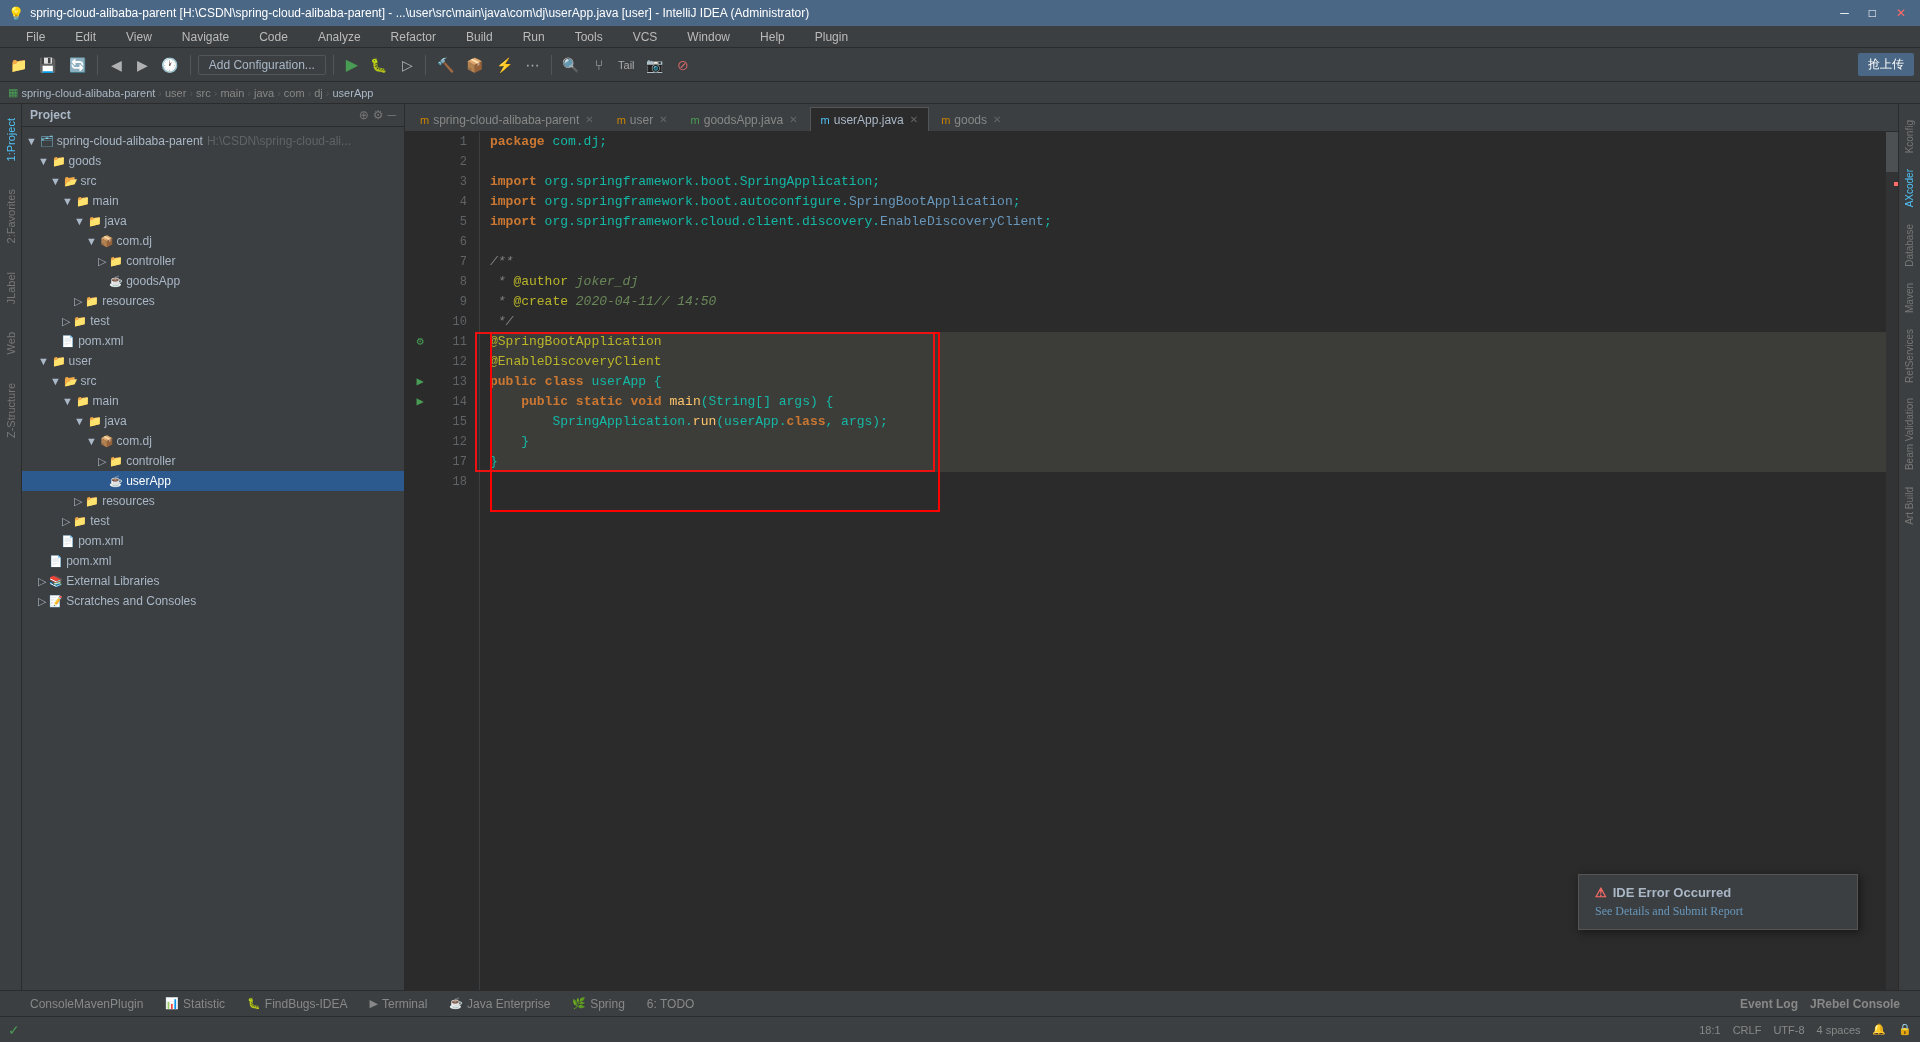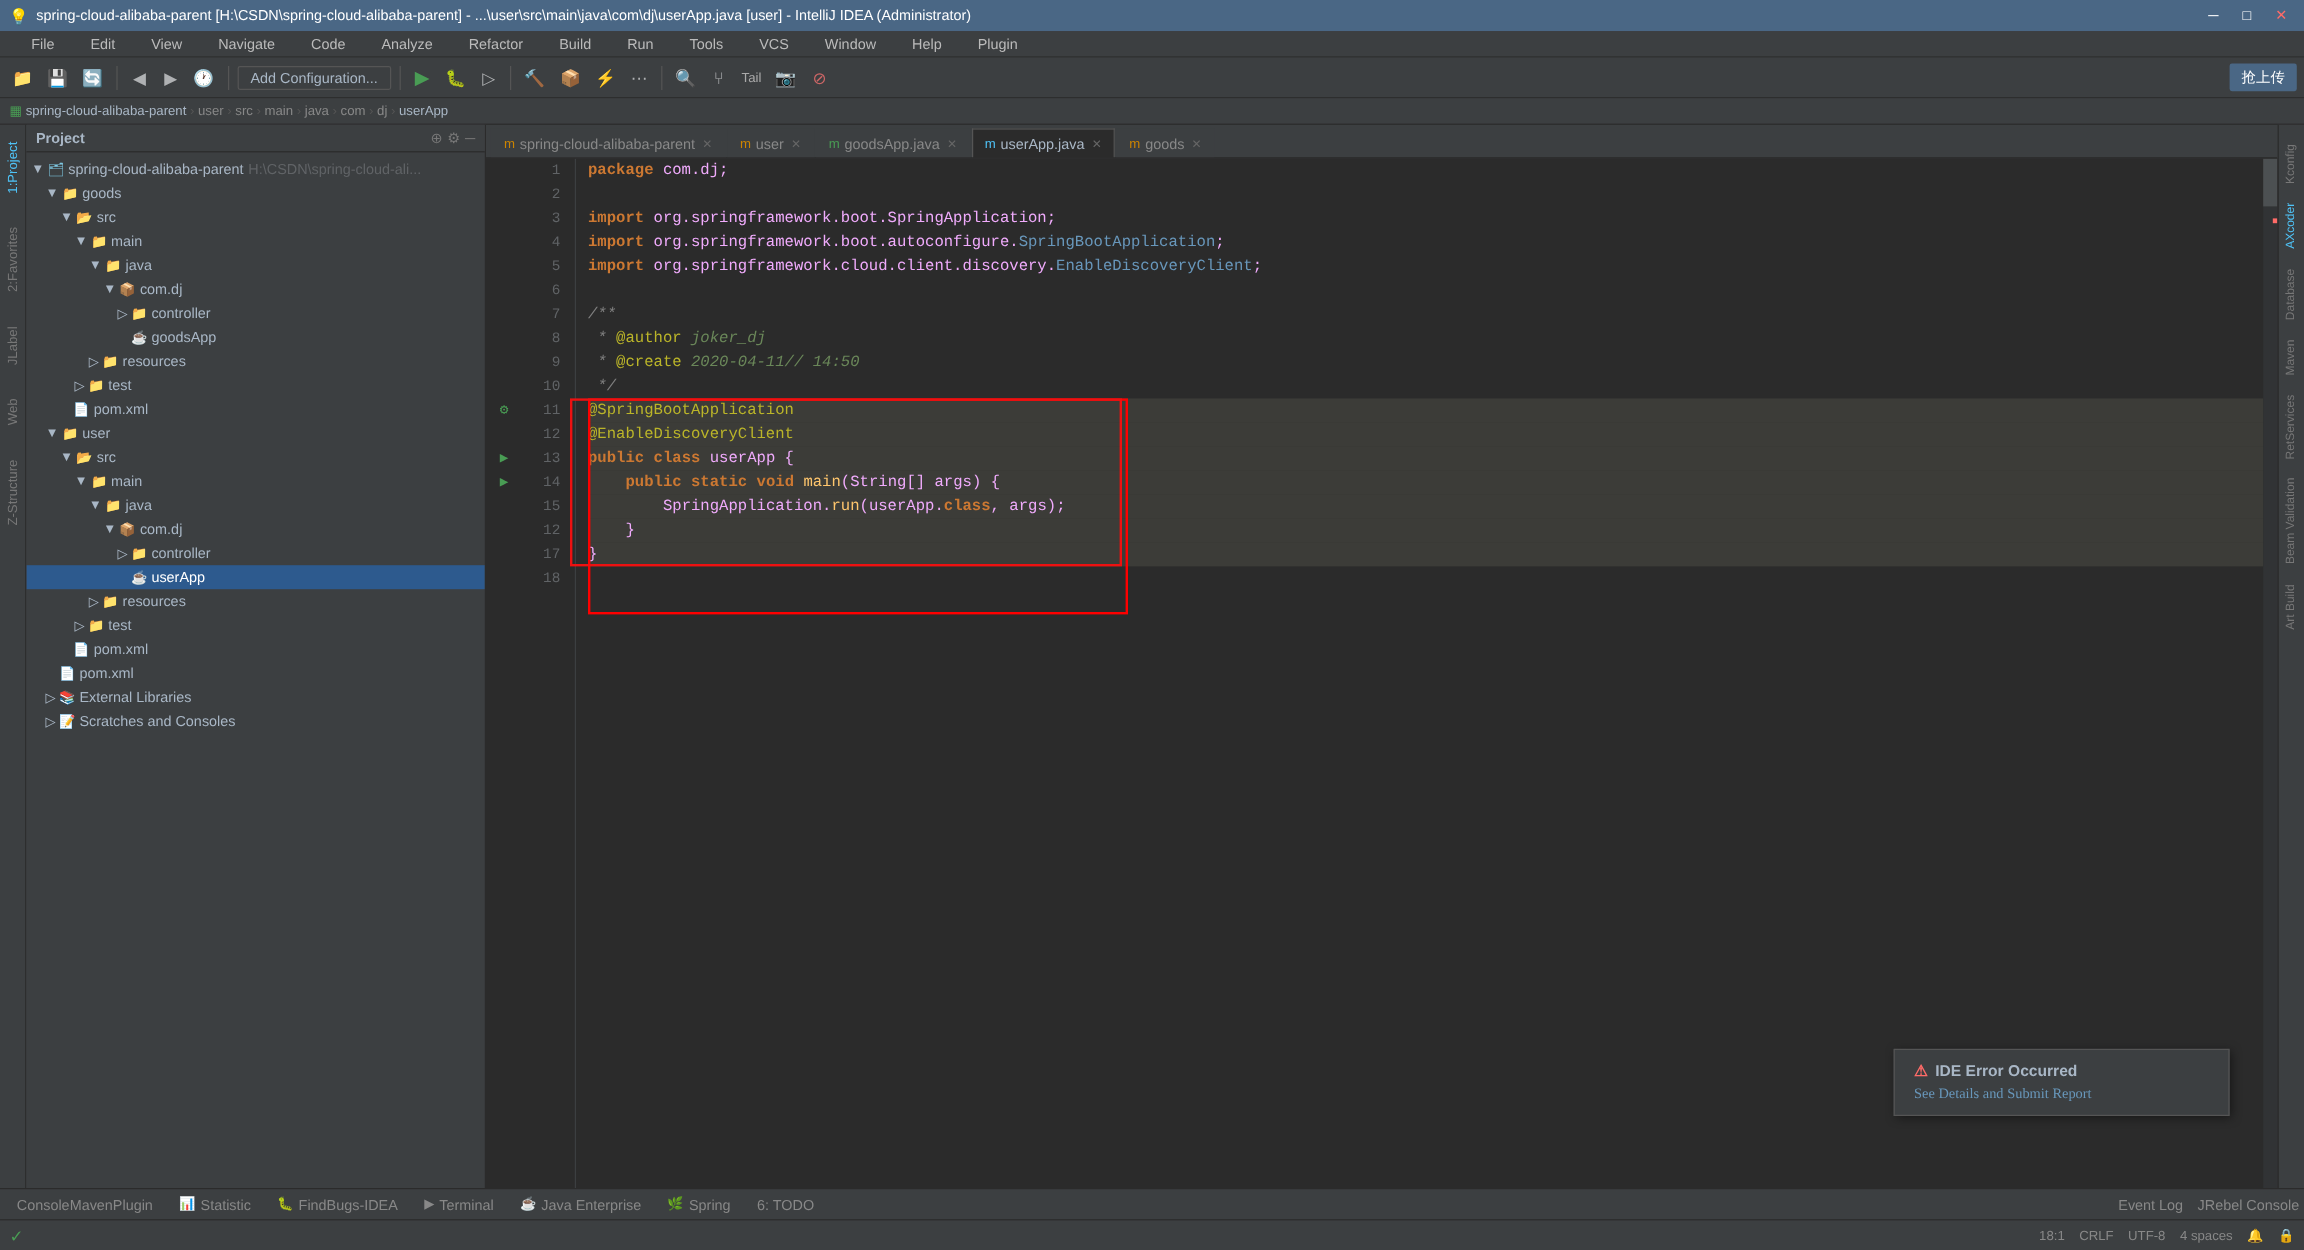--- a/index.html
+++ b/index.html
@@ -231,21 +231,21 @@
       z-index: 10;
     }
 
     
     .kw { color: #cc7832; font-weight: bold; }
     .annotation { color: #bbb529; }
     .comment { color: #808080; font-style: italic; }
     .method { color: #ffc66d; }
     .link-class { color: #6897bb; }
     .italic-val { color: #6a8759; font-style: italic; }
-    .plain { color: #f0abfc; }
+    .plain { color: #14b8a6; }
 
     
     .gutter-icons {
       width: 30px;
       background: #2b2b2b;
       display: flex;
       flex-direction: column;
     }
     .gutter-icon-row {
       height: 20px;
@@ -278,21 +278,21 @@
       gap: 8px;
     }
 
     
     #bottom-tabs {
       background: #3c3f41;
       border-top: 1px solid #2b2b2b;
       display: flex;
       align-items: center;
       height: 26px;
-      padding: 0 4px;
+      padding: 0 20px;
       gap: 2px;
     }
     .bottom-tab {
       display: flex;
       align-items: center;
       padding: 3px 10px;
       font-size: 12px;
       cursor: pointer;
       color: #888;
       gap: 4px;
@@ -836,21 +836,21 @@
     <span>Java Enterprise</span>
   </div>
   <div class="bottom-tab">
     <span style="color:#6a8759;font-size:11px;">🌿</span>
     <span>Spring</span>
   </div>
   <div class="bottom-tab">
     <span>6: TODO</span>
   </div>
 
-  <div style="margin-left:auto; display:flex; align-items:center; gap:12px;">
+  <div style="margin-left:auto; display:flex; align-items:center; gap:12px;font-weight:bold;">
     <span style="color:#888;">Event Log</span>
     <span style="color:#888;">JRebel Console</span>
   </div>
 </div>
 
 <div id="status-bar">
   <span style="color:#499c54;font-size:14px;">✓</span>
   <span style="color:#888;"></span>
   <div class="status-right">
     <span>18:1</span>

